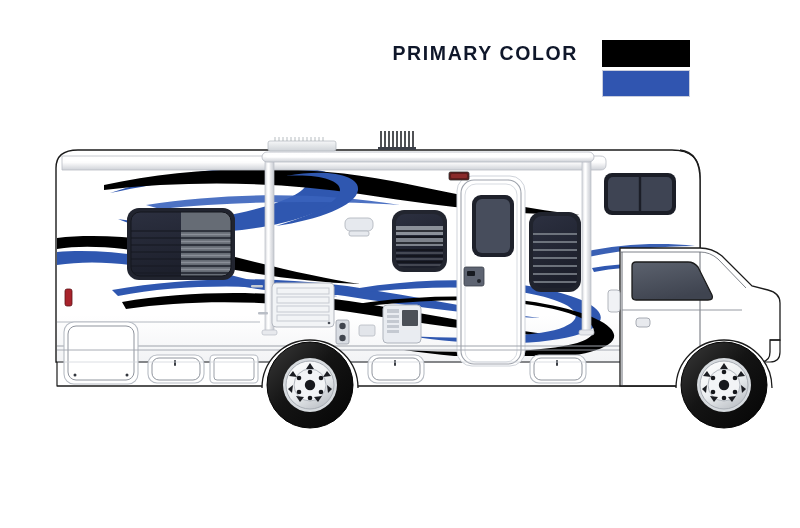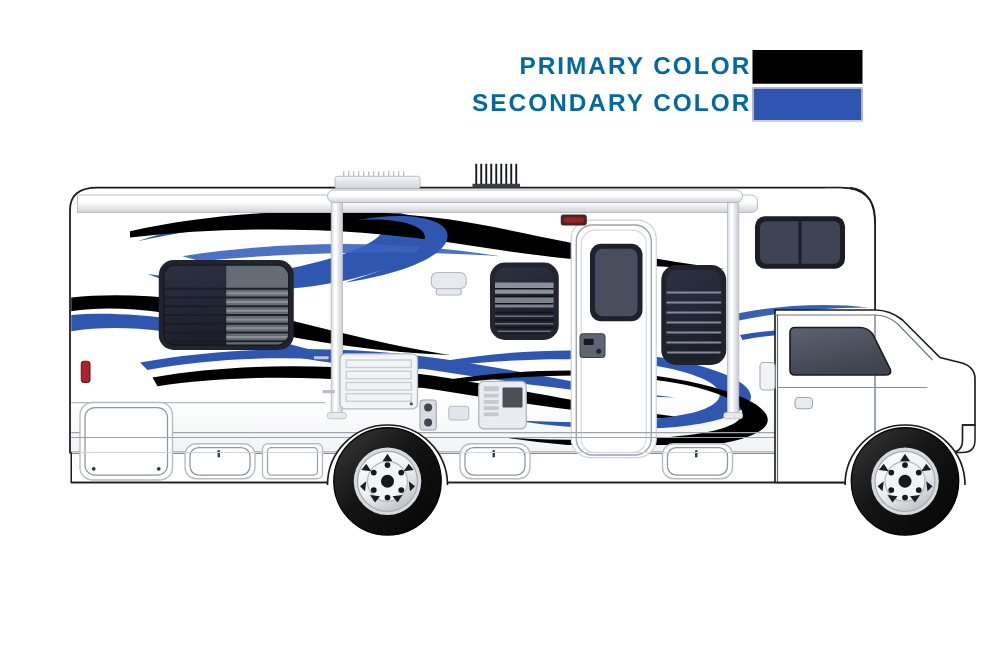--- a/index.html
+++ b/index.html
@@ -22,25 +22,25 @@
     display:flex;
     align-items:center;
     justify-content:flex-end;
     height:27px;
     margin-bottom:3px;
   }
   .legend-label{
     font-size:19.5px;
     letter-spacing:1.6px;
     font-weight:bold;
-    color:#0369a1;
+    color:#0f172a;
     font-family:"Liberation Sans", sans-serif;
     white-space:nowrap;
     text-align:right;
-    padding-right:1px;
+    padding-right:24px;
     line-height:27px;
   }
   .swatch{
     width:88px;height:27px;
     box-sizing:border-box;
     flex:0 0 auto;
   }
   .swatch.secondary{border:1px solid #c9cede;}
 
   
@@ -50,21 +50,20 @@
 <body>
 
 <div id="stage">
 
   <div class="legend">
     <div class="legend-row">
       <div class="legend-label">PRIMARY COLOR</div>
       <div class="swatch primary" style="background:#000000"></div>
     </div>
     <div class="legend-row">
-      <div class="legend-label">SECONDARY COLOR</div>
       <div class="swatch secondary" style="background:#3055b0"></div>
     </div>
   </div>
 
   <svg class="rv" viewBox="0 0 800 528">
     <defs>
       <linearGradient id="gWhiteBody" x1="0" y1="0" x2="0" y2="1">
         <stop offset="0%" stop-color="#ffffff"></stop>
         <stop offset="78%" stop-color="#ffffff"></stop>
         <stop offset="100%" stop-color="#f2f3f5"></stop>

